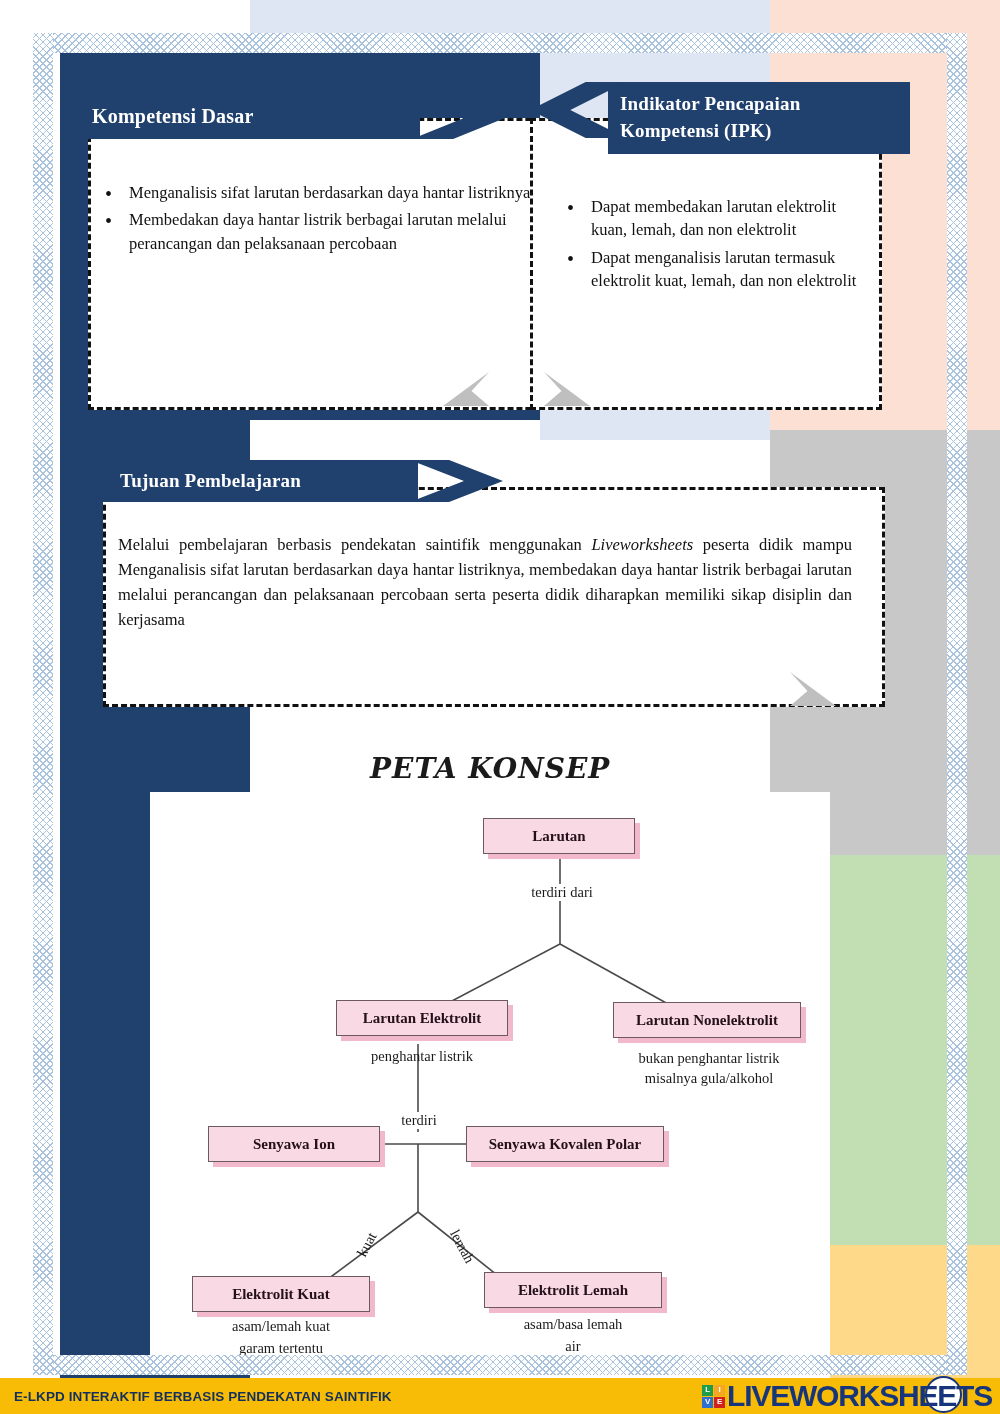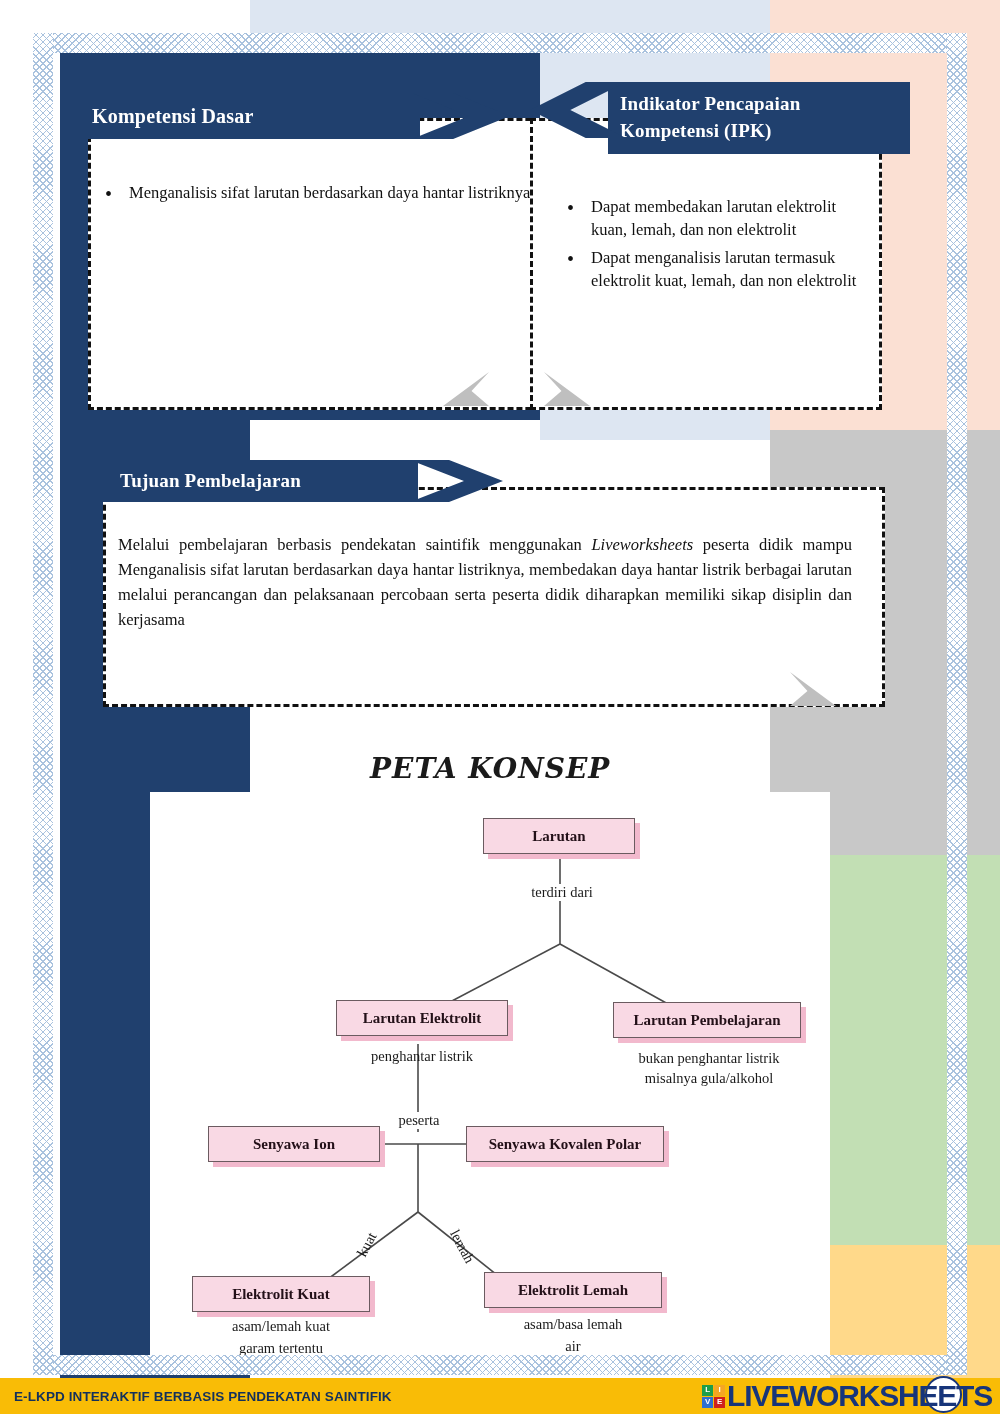--- a/index.html
+++ b/index.html
@@ -176,20 +176,21 @@
   <div class="blk bg-navy"></div>
   <div class="blk bg-navy2"></div>
   <div class="blk bg-navy3"></div>
   <div class="blk bg-white-gap1"></div>
   <div class="blk bg-white-map"></div>
 </div>
 
 <div class="card" style="left:88px; top:118px; width:488px; height:292px;">
   <ul style="margin:60px 22px 0 8px; font-size:16.5px;">
     <li>Menganalisis sifat larutan berdasarkan daya hantar listriknya</li>
+    <li>Membedakan daya hantar listrik berbagai larutan melalui perancangan dan pelaksanaan percobaan</li>
   </ul>
 </div>
 <div class="fold" style="left:443px; top:372px;"></div>
 <div class="fold flip" style="left:544px; top:372px;"></div>
 
 <div class="banner-wrap" style="left:60px; top:93px; width:450px; height:46px;">
   <div class="banner-bar" style="width:360px; height:46px; font-size:20px;">Kompetensi Dasar</div>
   <div class="chev chev-r" style="left:352px; width:98px;"></div>
 </div>
 
@@ -242,32 +243,32 @@
       <line x1="268" y1="420" x2="178" y2="487"></line>
 
       <line x1="268" y1="420" x2="352" y2="487"></line>
     </g>
   </svg>
 
   <div class="mnode" style="left:333px; top:26px; width:152px; height:36px;">Larutan</div>
 
   <div class="mnode" style="left:186px; top:208px; width:172px; height:36px;">Larutan Elektrolit</div>
 
-  <div class="mnode" style="left:463px; top:210px; width:188px; height:36px;">Larutan Pembelajaran</div>
+  <div class="mnode" style="left:463px; top:210px; width:188px; height:36px;">Larutan Nonelektrolit</div>
 
   <div class="mnode" style="left:58px; top:334px; width:172px; height:36px;">Senyawa Ion</div>
 
   <div class="mnode" style="left:316px; top:334px; width:198px; height:36px;">Senyawa Kovalen Polar</div>
 
   <div class="mnode" style="left:42px; top:484px; width:178px; height:36px;">Elektrolit Kuat</div>
 
   <div class="mnode" style="left:334px; top:480px; width:178px; height:36px;">Elektrolit Lemah</div>
 
   <div class="mlabel" style="left:357px; top:92px; width:110px; background:#fff;">terdiri dari</div>
-  <div class="mlabel" style="left:240px; top:320px; width:58px; background:#fff;">peserta</div>
+  <div class="mlabel" style="left:240px; top:320px; width:58px; background:#fff;">terdiri</div>
   <div class="mlabel rot-l" style="left:196px; top:444px; width:42px;">kuat</div>
   <div class="mlabel rot-r" style="left:286px; top:446px; width:52px;">lemah</div>
 
   <div class="mlabel" style="left:190px; top:256px; width:164px;">penghantar listrik</div>
   <div class="mlabel" style="left:466px; top:258px; width:186px;">bukan penghantar listrik</div>
   <div class="mlabel" style="left:466px; top:278px; width:186px;">misalnya gula/alkohol</div>
   <div class="mlabel" style="left:42px; top:526px; width:178px;">asam/lemah kuat</div>
   <div class="mlabel" style="left:42px; top:548px; width:178px;">garam tertentu</div>
   <div class="mlabel" style="left:334px; top:524px; width:178px;">asam/basa lemah</div>
   <div class="mlabel" style="left:334px; top:546px; width:178px;">air</div>

